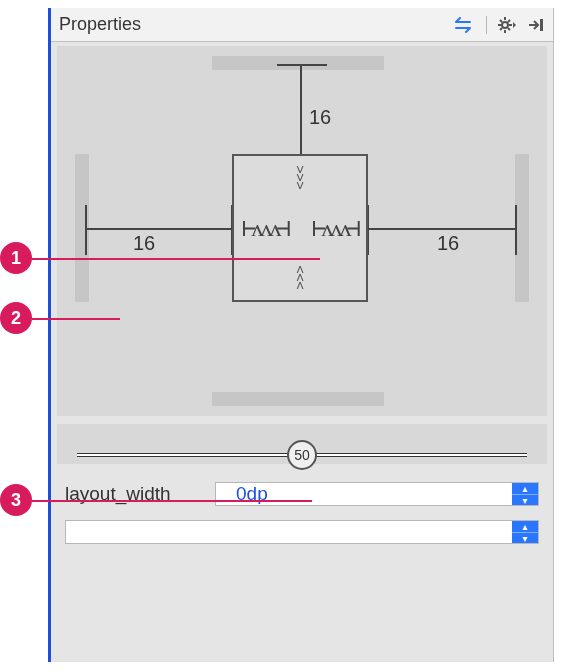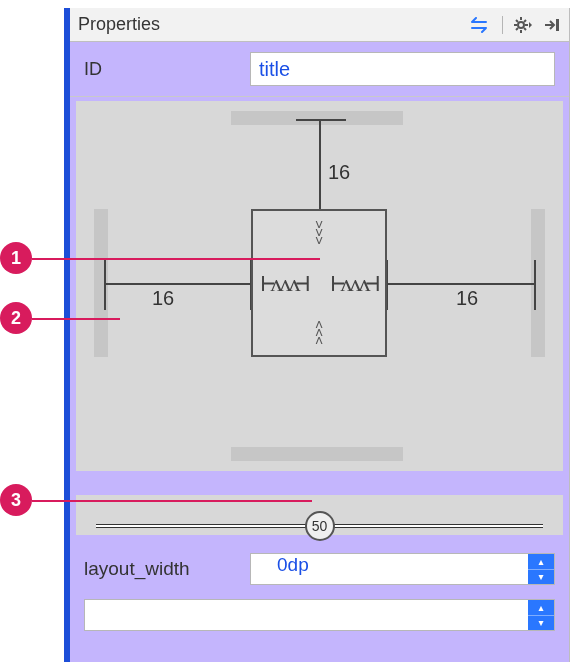--- a/index.html
+++ b/index.html
@@ -9,27 +9,27 @@
     font-size: 18px;
     background: #fff;
   }
   .canvas {
     position: relative;
     width: 574px;
     height: 670px;
   }
   .panel {
     position: absolute;
-    left: 64px;
+    left: 48px;
     top: 8px;
     width: 506px;
     height: 654px;
-    border-left: 6px solid #1d4ed8;
+    border-left: 3px solid #1d4ed8;
     border-right: 1px solid #bdbdbd;
-    background: #c4b5fd;
+    background: #e5e5e5;
   }
   .panel-header {
     height: 34px;
     background: #f2f2f2;
     border-bottom: 1px solid #bfbfbf;
     display: flex;
     align-items: center;
     justify-content: space-between;
     padding: 0 8px;
   }
@@ -138,21 +138,21 @@
 
   .margin-label {
     position: absolute;
     color: #333;
     font-size: 20px;
   }
 
   
   .slider-wrap {
     position: relative;
-    margin: 24px 6px 6px;
+    margin: 8px 6px 6px;
     height: 40px;
     background: #d8d8d8;
     padding-top: 16px;
   }
   .slider {
     position: relative;
     height: 18px;
     margin: 6px 20px 6px 20px;
   }
   .slider-track {
@@ -168,31 +168,31 @@
     font-size: 14px; color:#333;
   }
 
   .form-rows {
     padding: 12px 14px 0;
     display: flex;
     flex-direction: column;
     gap: 14px;
   }
   .form-row {
-    display: flex; align-items:center; gap: 16px;
+    display: flex; align-items:center; 
   }
   .form-row label { width: 150px; color:#333; font-size:19px; }
   .select {
     position: relative;
     flex: 1;
-    height: 32px;
+    height: 24px;
     background:#fff;
     border:1px solid #b7b7b7;
-    display:flex; align-items:flex-start;
-    padding-left:26px;
+    display:flex; align-items:flex-end;
+    padding-left:20px;
     color:#1a4fe6;
     font-size: 19px;
   }
   .select .stepper {
     position:absolute; right:0; top:0; bottom:0; width:26px;
     background:#2a77ff;
     display:flex; flex-direction:column;
   }
   .select .stepper span {
     flex:1; display:flex; align-items:center; justify-content:center;
@@ -266,24 +266,20 @@
         </span>
         <span class="icon-btn">
           <svg width="18" height="16" viewBox="0 0 18 16">
             <path d="M2 8 H11 M7 4 L11 8 L7 12" stroke="#555" stroke-width="2" fill="none"></path>
             <rect x="13" y="2" width="3" height="12" fill="#555"></rect>
           </svg>
         </span>
       </div>
     </div>
 
-    <div class="id-row">
-      <span class="id-label">ID</span>
-      <input class="id-input" value="title" style="">
-    </div>
 
     <div class="constraint-area">
       <div class="wall top"></div>
       <div class="wall bottom"></div>
       <div class="wall left"></div>
       <div class="wall right"></div>
 
       <div class="conn-v" style="left:243px; top:18px; height:92px;"></div>
       <div class="conn-h" style="left:28px; top:182px; width:148px;"></div>
       <div class="conn-h" style="left:310px; top:182px; width:150px;"></div>

